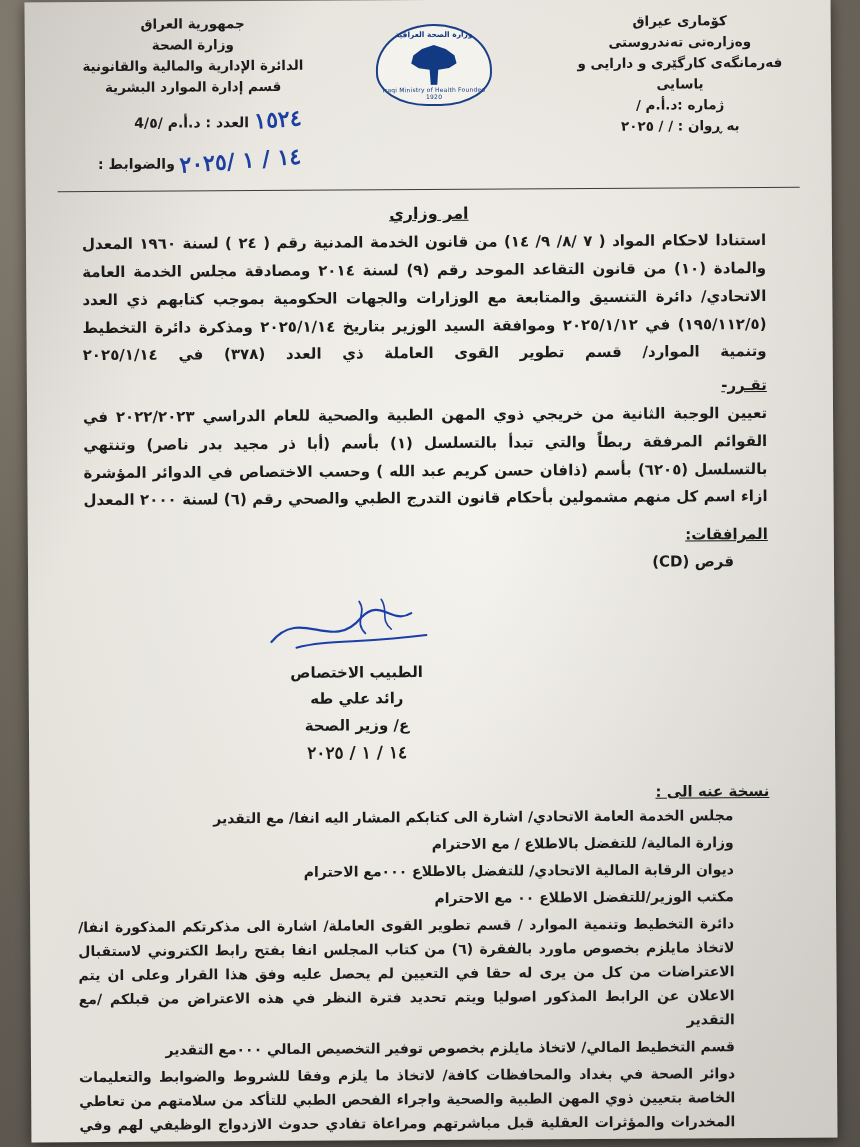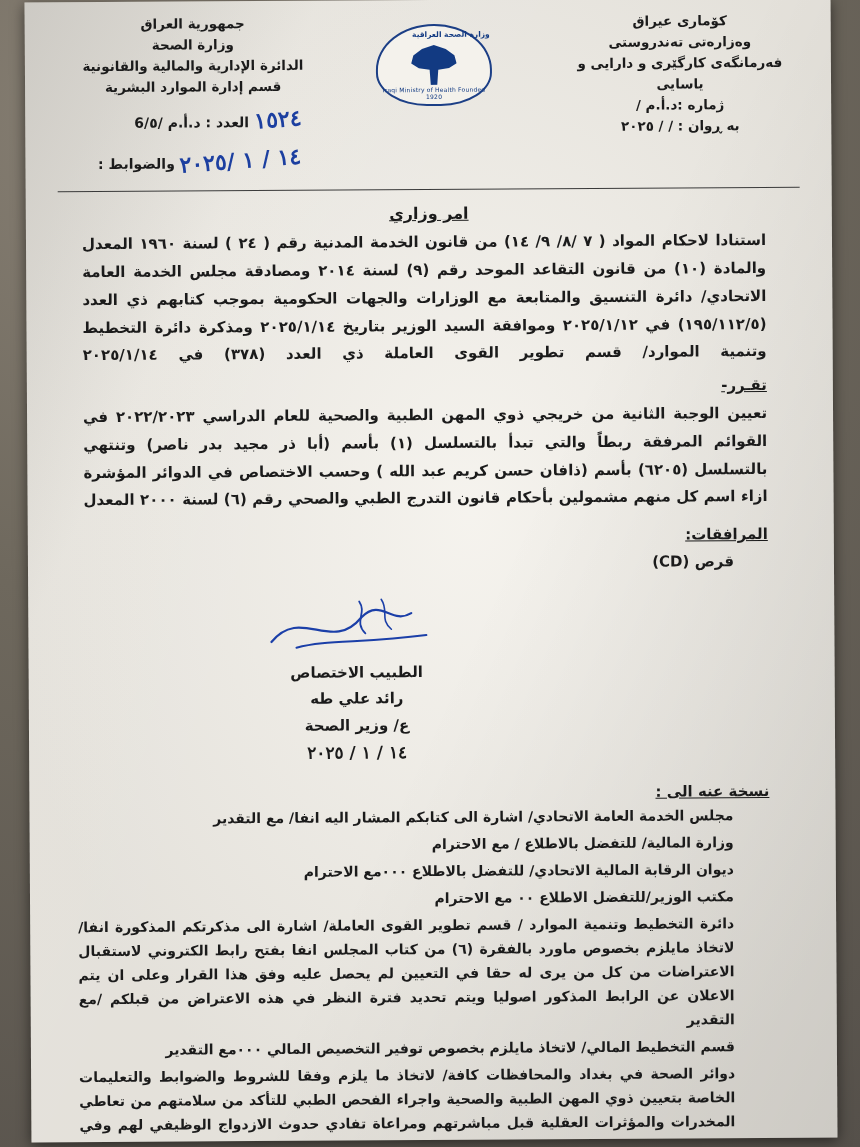--- a/index.html
+++ b/index.html
@@ -83,21 +83,21 @@
     display:flex; align-items:center; justify-content:center;
     position: relative;
     background: #f4f2ec;
   }
   .emblem .tree{
     width: 54px; height: 40px;
     background:#123a82;
     clip-path: polygon(50% 0%, 72% 10%, 88% 26%, 92% 46%, 78% 58%, 58% 62%, 56% 100%, 44% 100%, 42% 62%, 22% 58%, 8% 46%, 12% 26%, 28% 10%);
   }
   .emblem .ar-top{
-    position:absolute; top:4px; width:100%; 
+    position:absolute; top:4px; width:100%; text-align:center;
     font-size:7.5px; color:#123a82; font-weight:bold;
   }
   .emblem .en-bot{
     position:absolute; bottom:3px; width:100%; text-align:center;
     font-size:6px; color:#123a82; letter-spacing:.2px; line-height:1.15;
   }
 
   .num-date {
     margin-top: 2px;
     font-size: 14px;
@@ -225,21 +225,21 @@
       </div>
 
       <div style="width:262px">
         <div class="hdr-col hdr-left">جمهورية العراق
 وزارة الصحة
 الدائرة الإدارية والمالية والقانونية
 قسم إدارة الموارد البشرية</div>
         <div class="num-date">
           <div>
             <span class="hand">١٥٢٤</span>
-            <span>العدد : د.أ.م /6/٥</span>
+            <span>العدد : د.أ.م /4/٥</span>
           </div>
           <div>
             <span class="hand">١٤ / ١ /٢٠٢٥</span>
             <span>والضوابط :</span>
           </div>
         </div>
       </div>
     </div>
 
     <div class="hdr-rule"></div>

